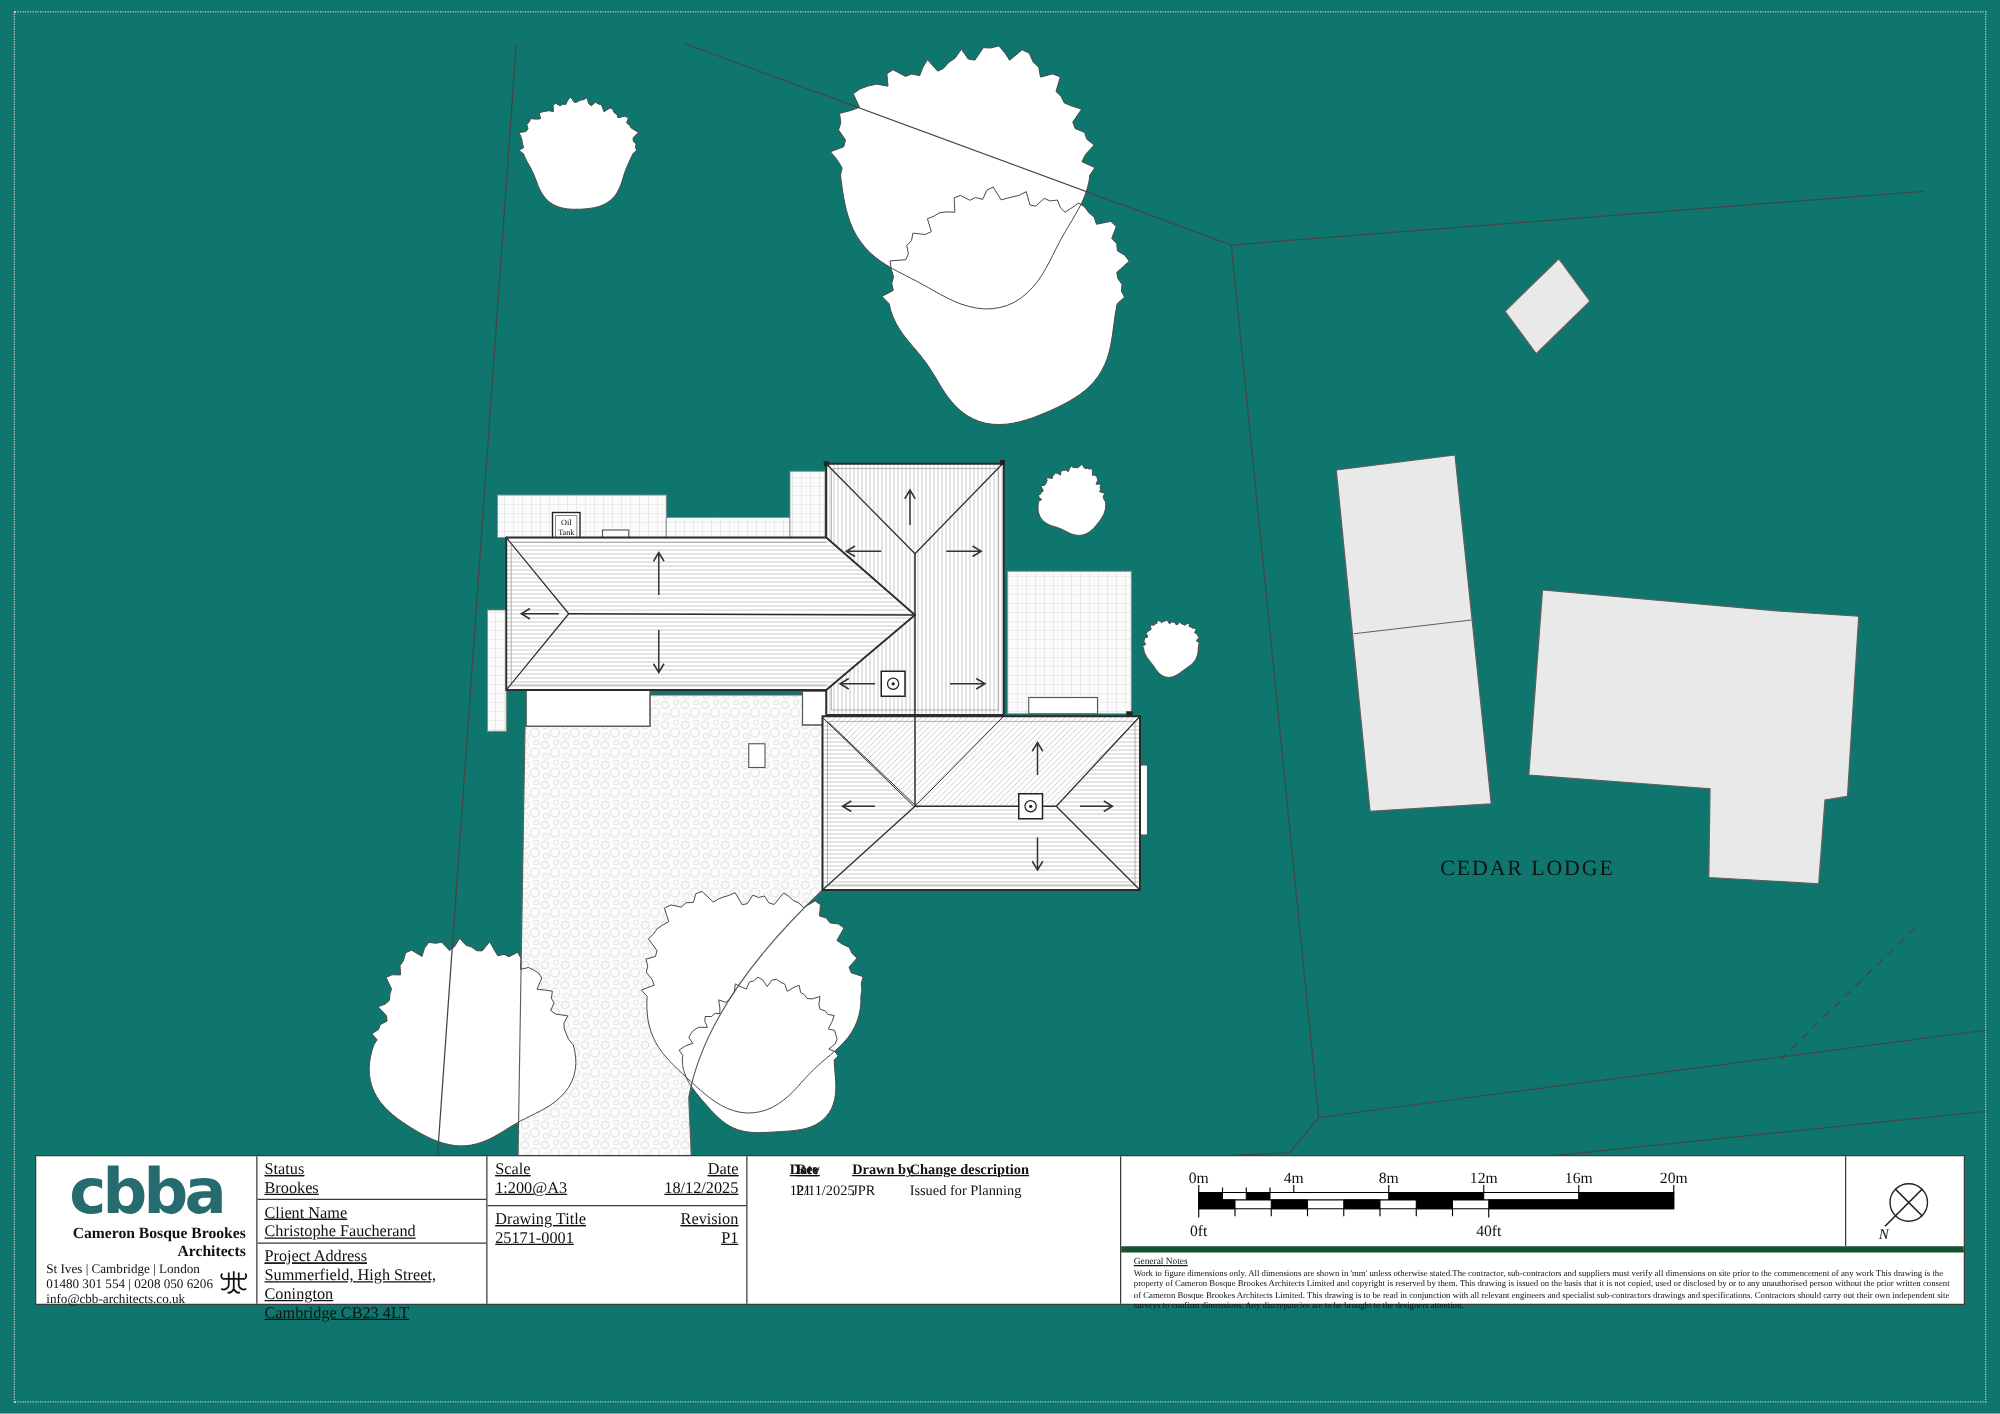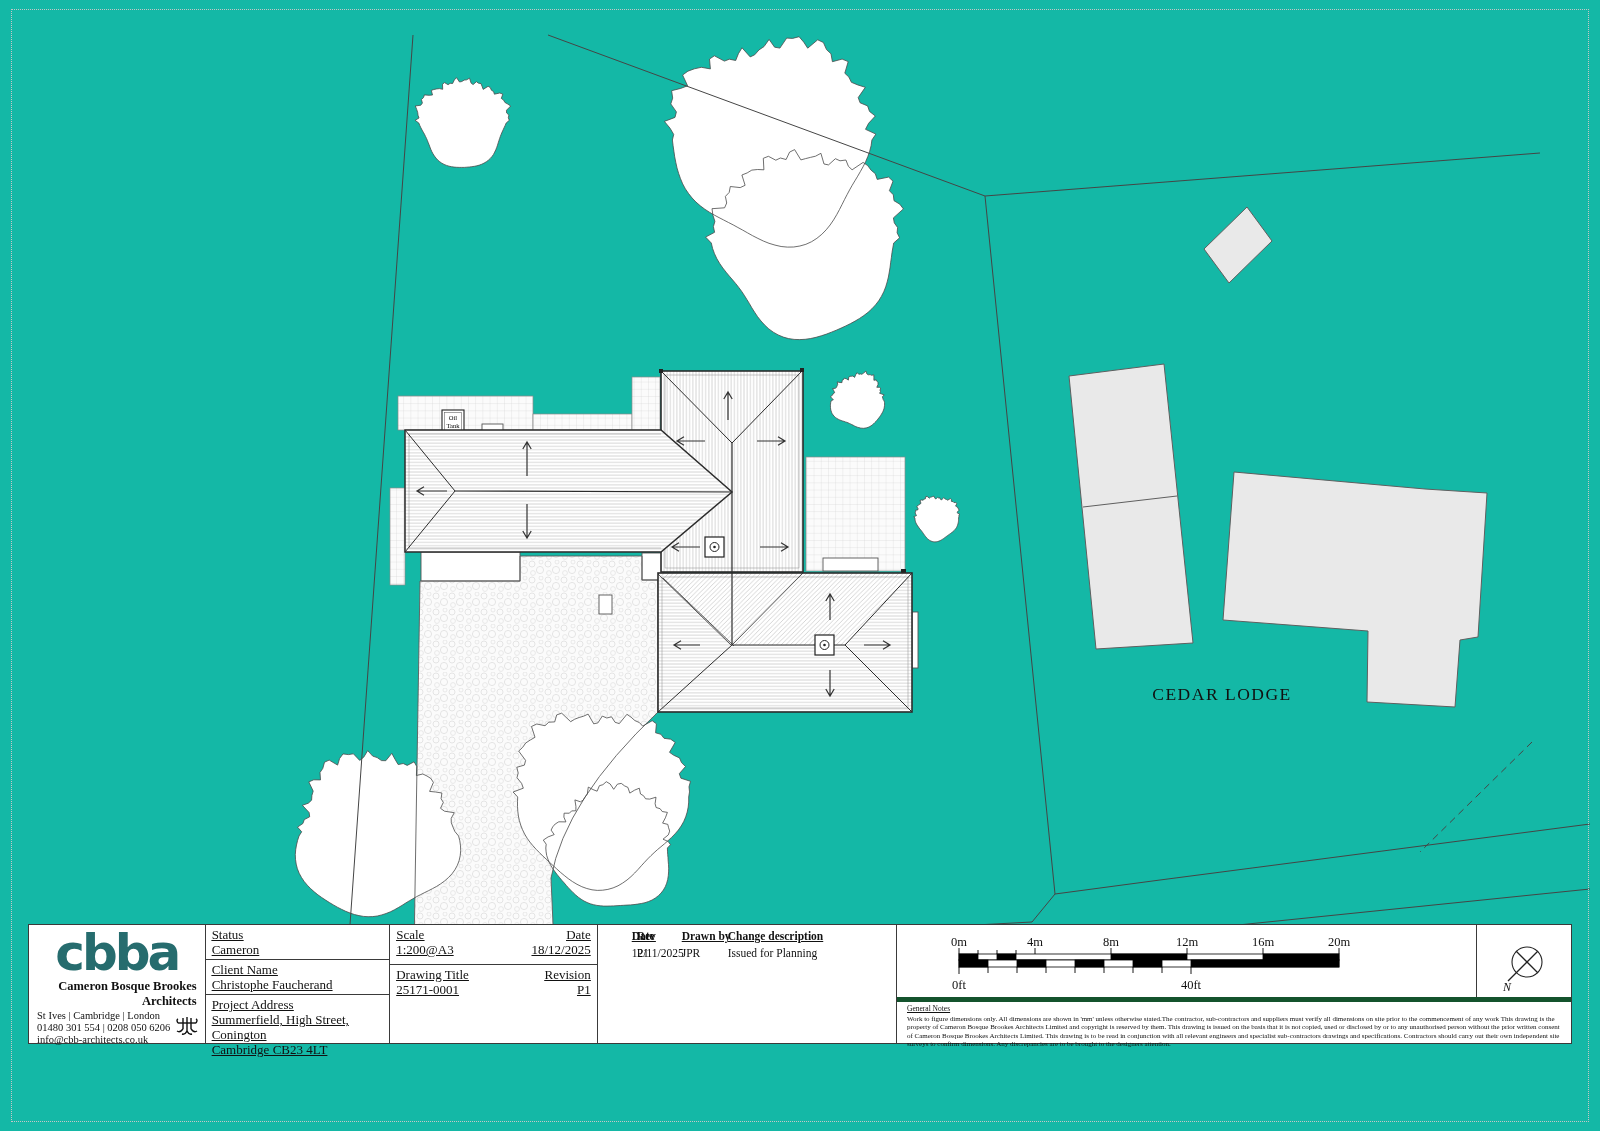--- a/index.html
+++ b/index.html
@@ -1,16 +1,16 @@
 <!DOCTYPE html>
 <html><head>
 <meta charset="utf-8">
 <style>
   html,body{margin:0;padding:0;background:#fff;}
-  .page{position:relative;width:1600px;height:1131px;background:#14b8a6;overflow:hidden;
+  .page{position:relative;width:1600px;height:1131px;background:#0f766e;overflow:hidden;
         font-family:"Liberation Serif",serif;color:#111;}
   .page-border{position:absolute;left:11px;top:9px;right:11px;bottom:9px;
         border:1px dotted #c6c6c6;pointer-events:none;}
   .plan-svg{position:absolute;left:0;top:0;}
 
   
   .tb{position:absolute;left:28px;top:924px;width:1544px;height:120px;
       border:1.5px solid #3a3a3a;display:flex;background:#fff;box-sizing:border-box;font-size:13px;}
   .tb .cell{box-sizing:border-box;border-right:1px solid #3a3a3a;}
   .tb .lbl{text-decoration:underline;}
@@ -218,21 +218,21 @@
           <path d="M8,3 V14 M12,2 V16 M16,3 V14"></path>
           <path d="M8,14 Q5,18 2,16 M16,14 Q19,18 22,16 M12,16 Q10,20 7,19 M12,16 Q14,20 17,19"></path>
           <path d="M3,8 Q1,5 3,4 M21,8 Q23,5 21,4"></path>
         </g>
       </svg>
     </div>
 
     <div class="cell fields-col col-a">
       <div class="frow r1">
         <div class="lbl">Status</div>
-        <div>Cameron</div>
+        <div>Brookes</div>
       </div>
       <div class="frow r2">
         <div class="lbl">Client Name</div>
         <div>Christophe Faucherand</div>
       </div>
       <div class="frow">
         <div class="lbl">Project Address</div>
         <div>Summerfield, High Street, Conington</div>
         <div>Cambridge CB23 4LT</div>
       </div>

